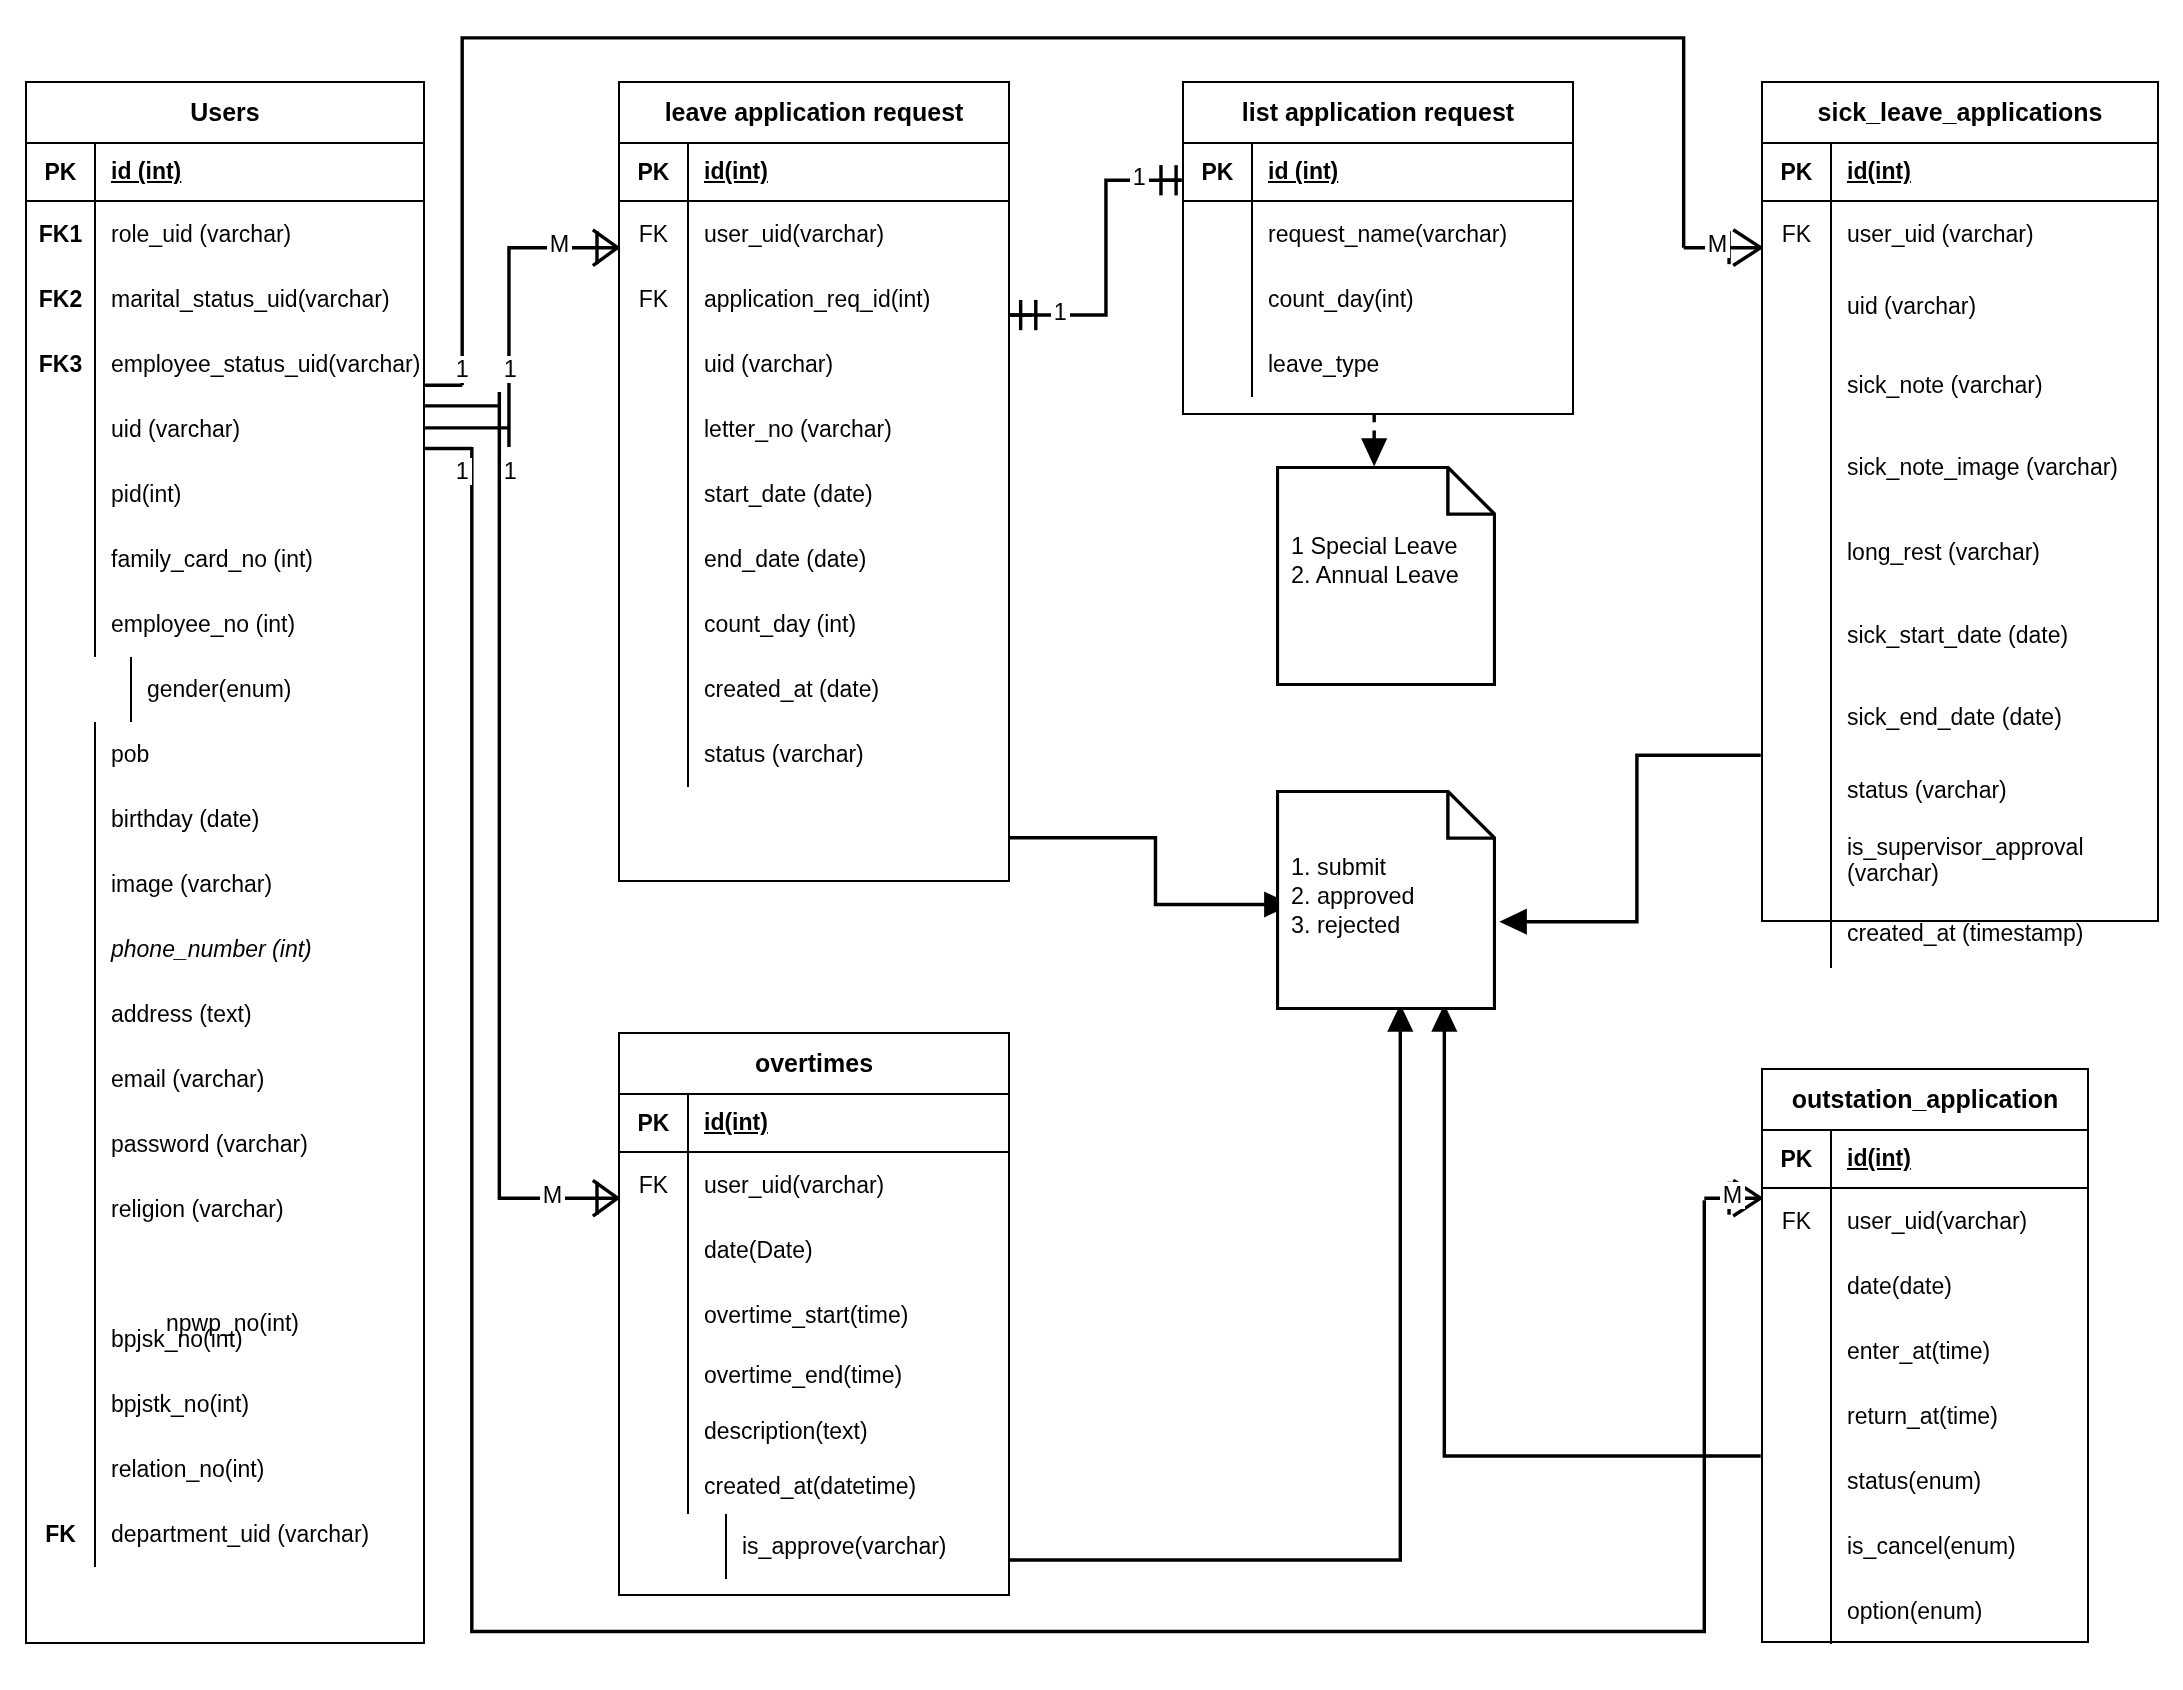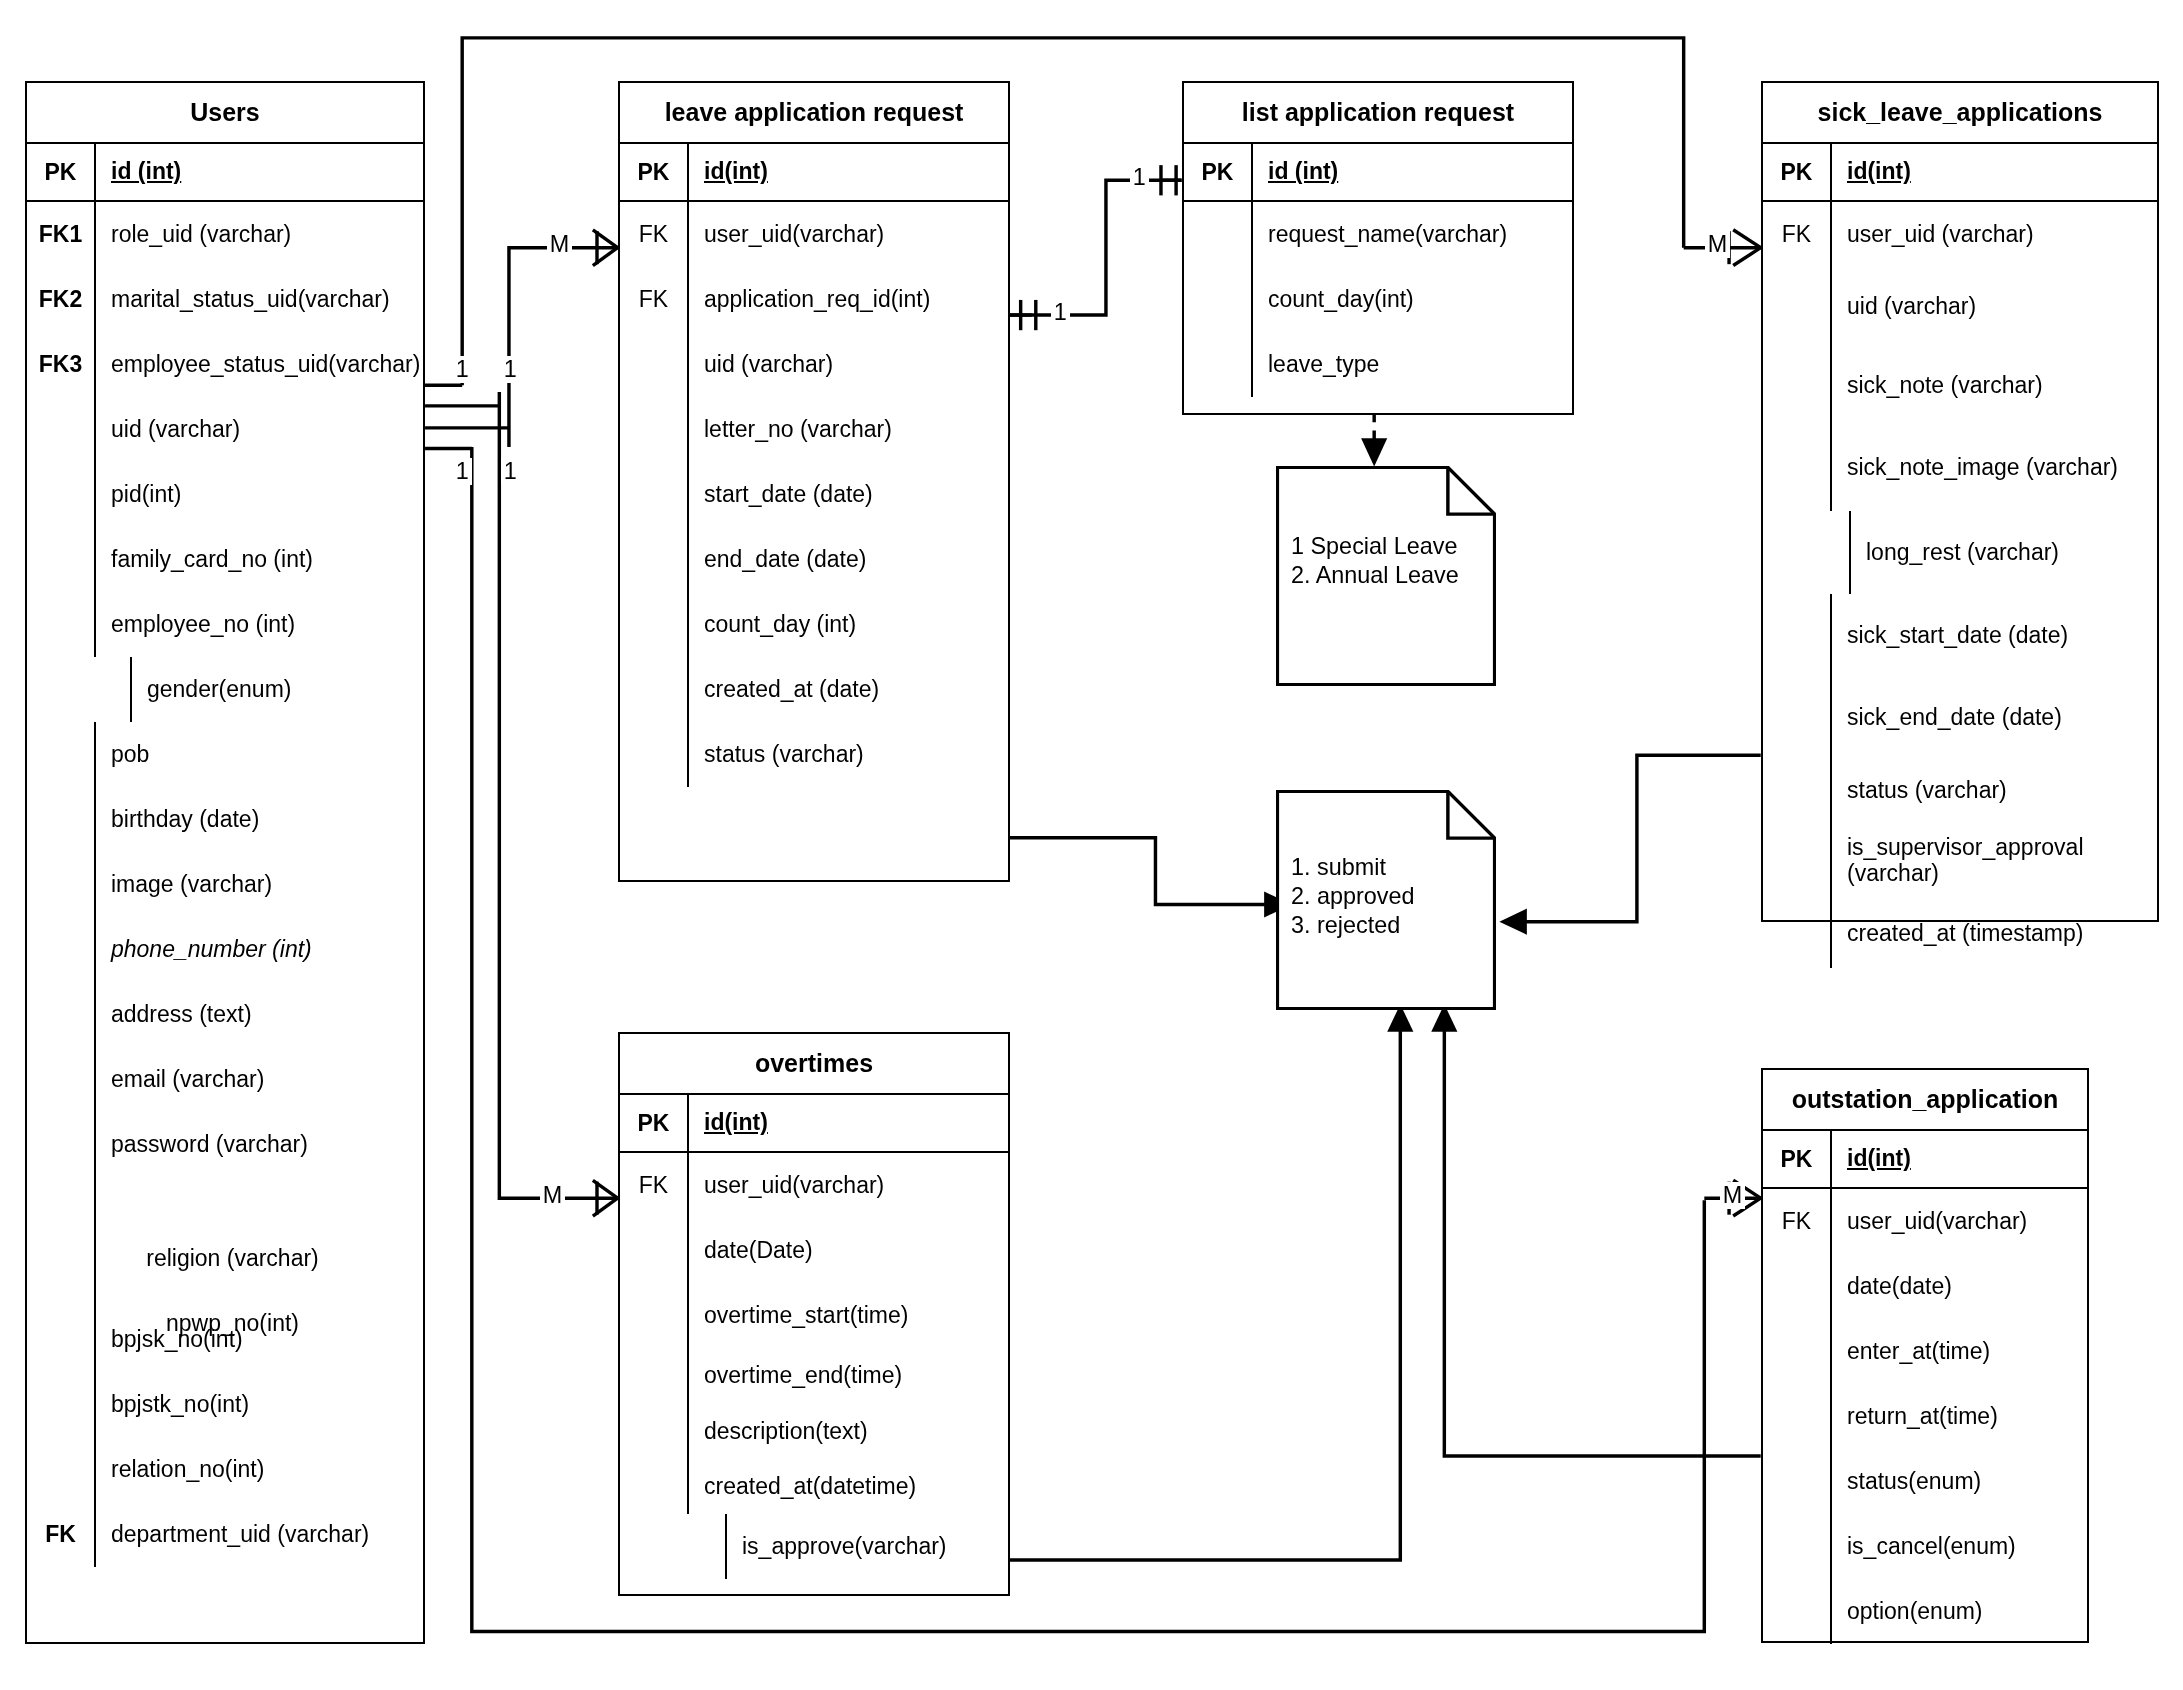--- a/index.html
+++ b/index.html
@@ -166,21 +166,21 @@
         <div class="fld">address (text)</div>
       </div>
       <div class="row" style="height:65px;">
         <div class="key"></div>
         <div class="fld">email (varchar)</div>
       </div>
       <div class="row" style="height:65px;">
         <div class="key"></div>
         <div class="fld">password (varchar)</div>
       </div>
-      <div class="row" style="height:65px;flex-direction:column;">
+      <div class="row" style="height:65px;">
         <div class="key"></div>
         <div class="fld">religion (varchar)</div>
       </div>
       <div class="row" style="height:65px;flex-direction:column;">
         <div class="key"></div>
         <div class="fld">npwp_no(int)</div>
       </div>
       <div class="row" style="height:65px;">
         <div class="key"></div>
         <div class="fld">bpjsk_no(int)</div>
@@ -284,21 +284,21 @@
         <div class="fld">uid (varchar)</div>
       </div>
       <div class="row" style="height:79px;">
         <div class="key"></div>
         <div class="fld">sick_note (varchar)</div>
       </div>
       <div class="row" style="height:86px;">
         <div class="key"></div>
         <div class="fld">sick_note_image (varchar)</div>
       </div>
-      <div class="row" style="height:83px;padding-left:19px;">
+      <div class="row" style="height:83px;">
         <div class="key"></div>
         <div class="fld">long_rest (varchar)</div>
       </div>
       <div class="row" style="height:83px;">
         <div class="key"></div>
         <div class="fld">sick_start_date (date)</div>
       </div>
       <div class="row" style="height:81px;">
         <div class="key"></div>
         <div class="fld">sick_end_date (date)</div>

